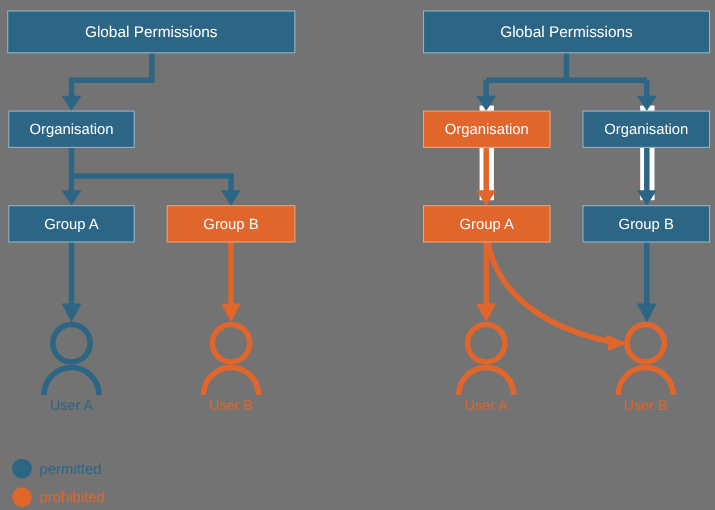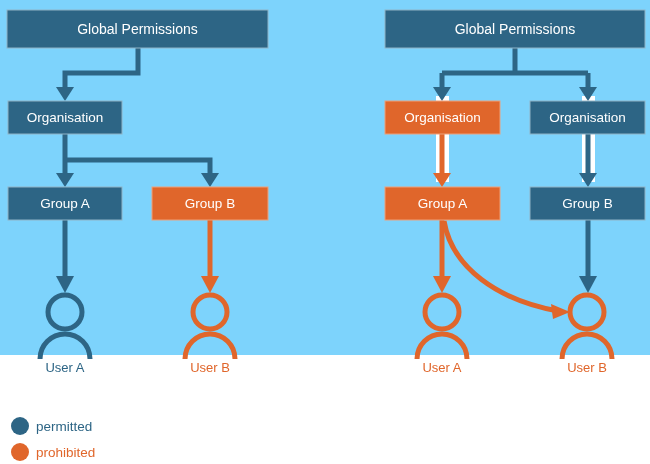--- a/index.html
+++ b/index.html
@@ -1,21 +1,21 @@
 <!DOCTYPE html>
 <html><head>
 <meta charset="utf-8">
 <style>
   html,body{margin:0;padding:0;background:#ffffff;}
   body{
     width:650px;height:464px;overflow:hidden;
     font-family:"Liberation Sans", sans-serif;
     -webkit-font-smoothing:antialiased;
   }
-  #stage{position:relative;width:650px;height:355px;background:#7dd3fc;}
+  #stage{position:relative;width:650px;height:464px;background:#737373;}
   #diagram{position:absolute;left:0;top:0;width:650px;height:464px;display:block;}
   .node-label{
     font-family:"Liberation Sans", sans-serif;
     font-size:13.5px;fill:#ffffff;
     text-anchor:middle;dominant-baseline:middle;
   }
   .node-label.big{font-size:14px;}
   .user-label{
     font-family:"Liberation Sans", sans-serif;
     font-size:13px;text-anchor:middle;dominant-baseline:middle;

